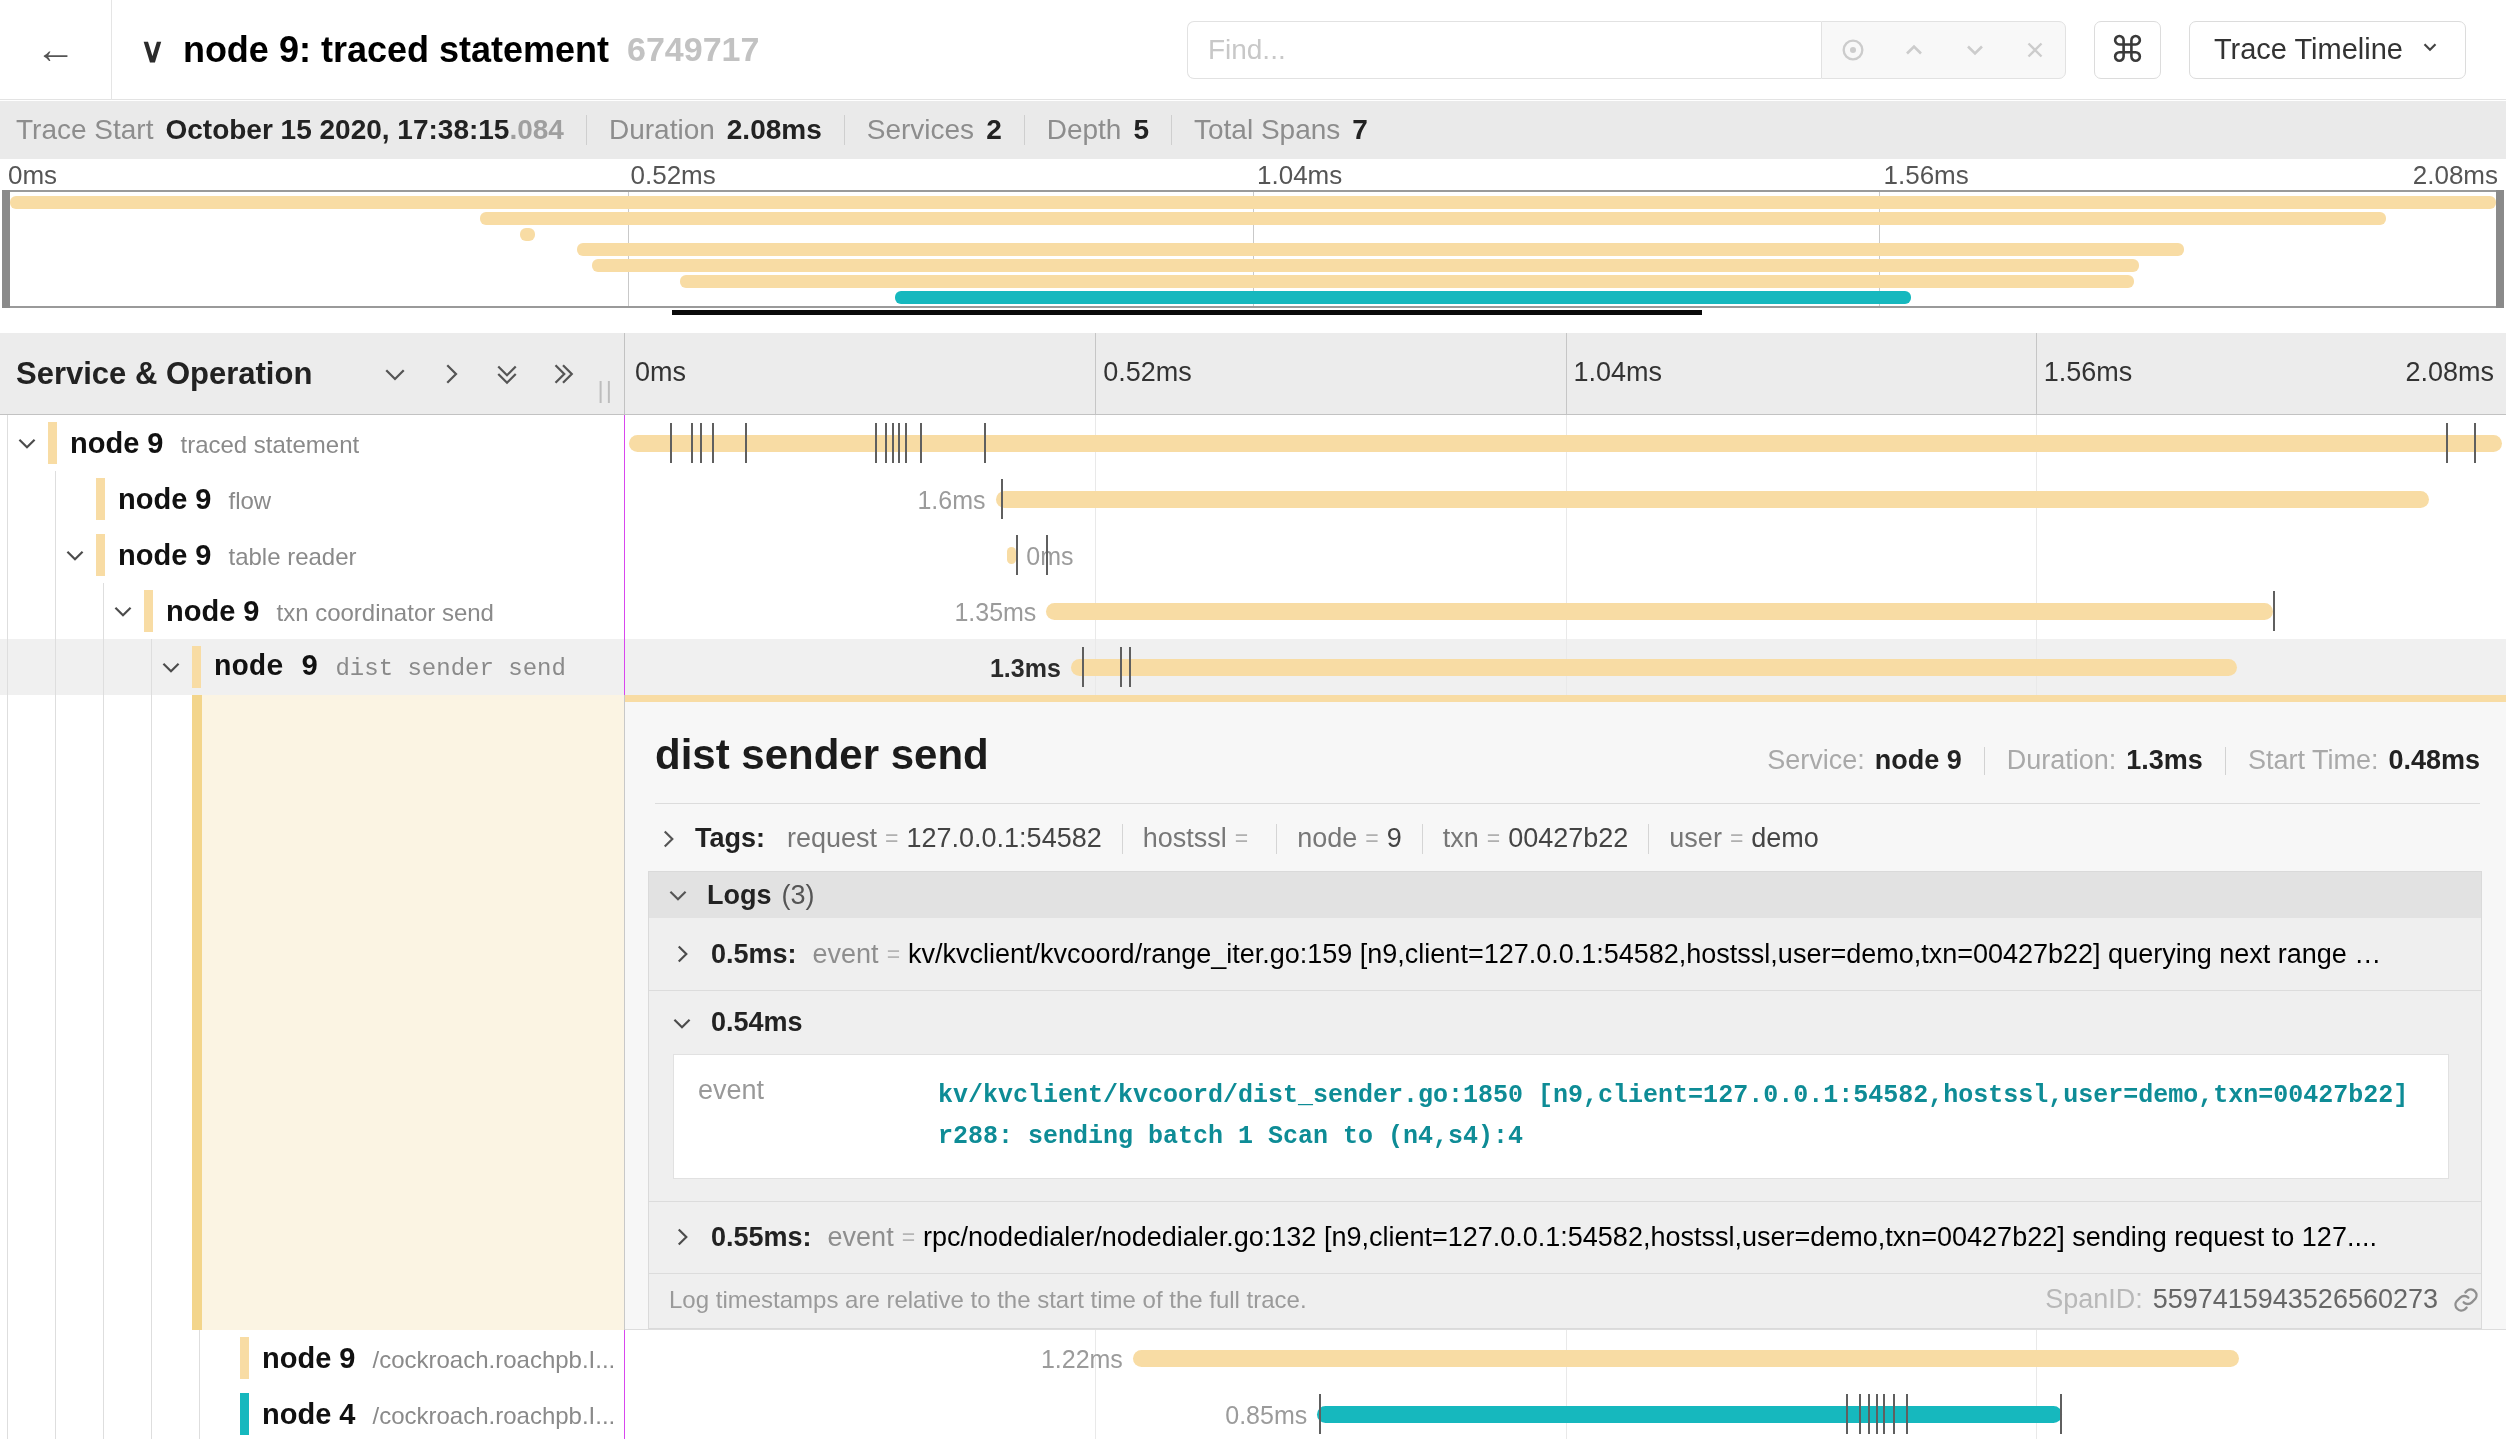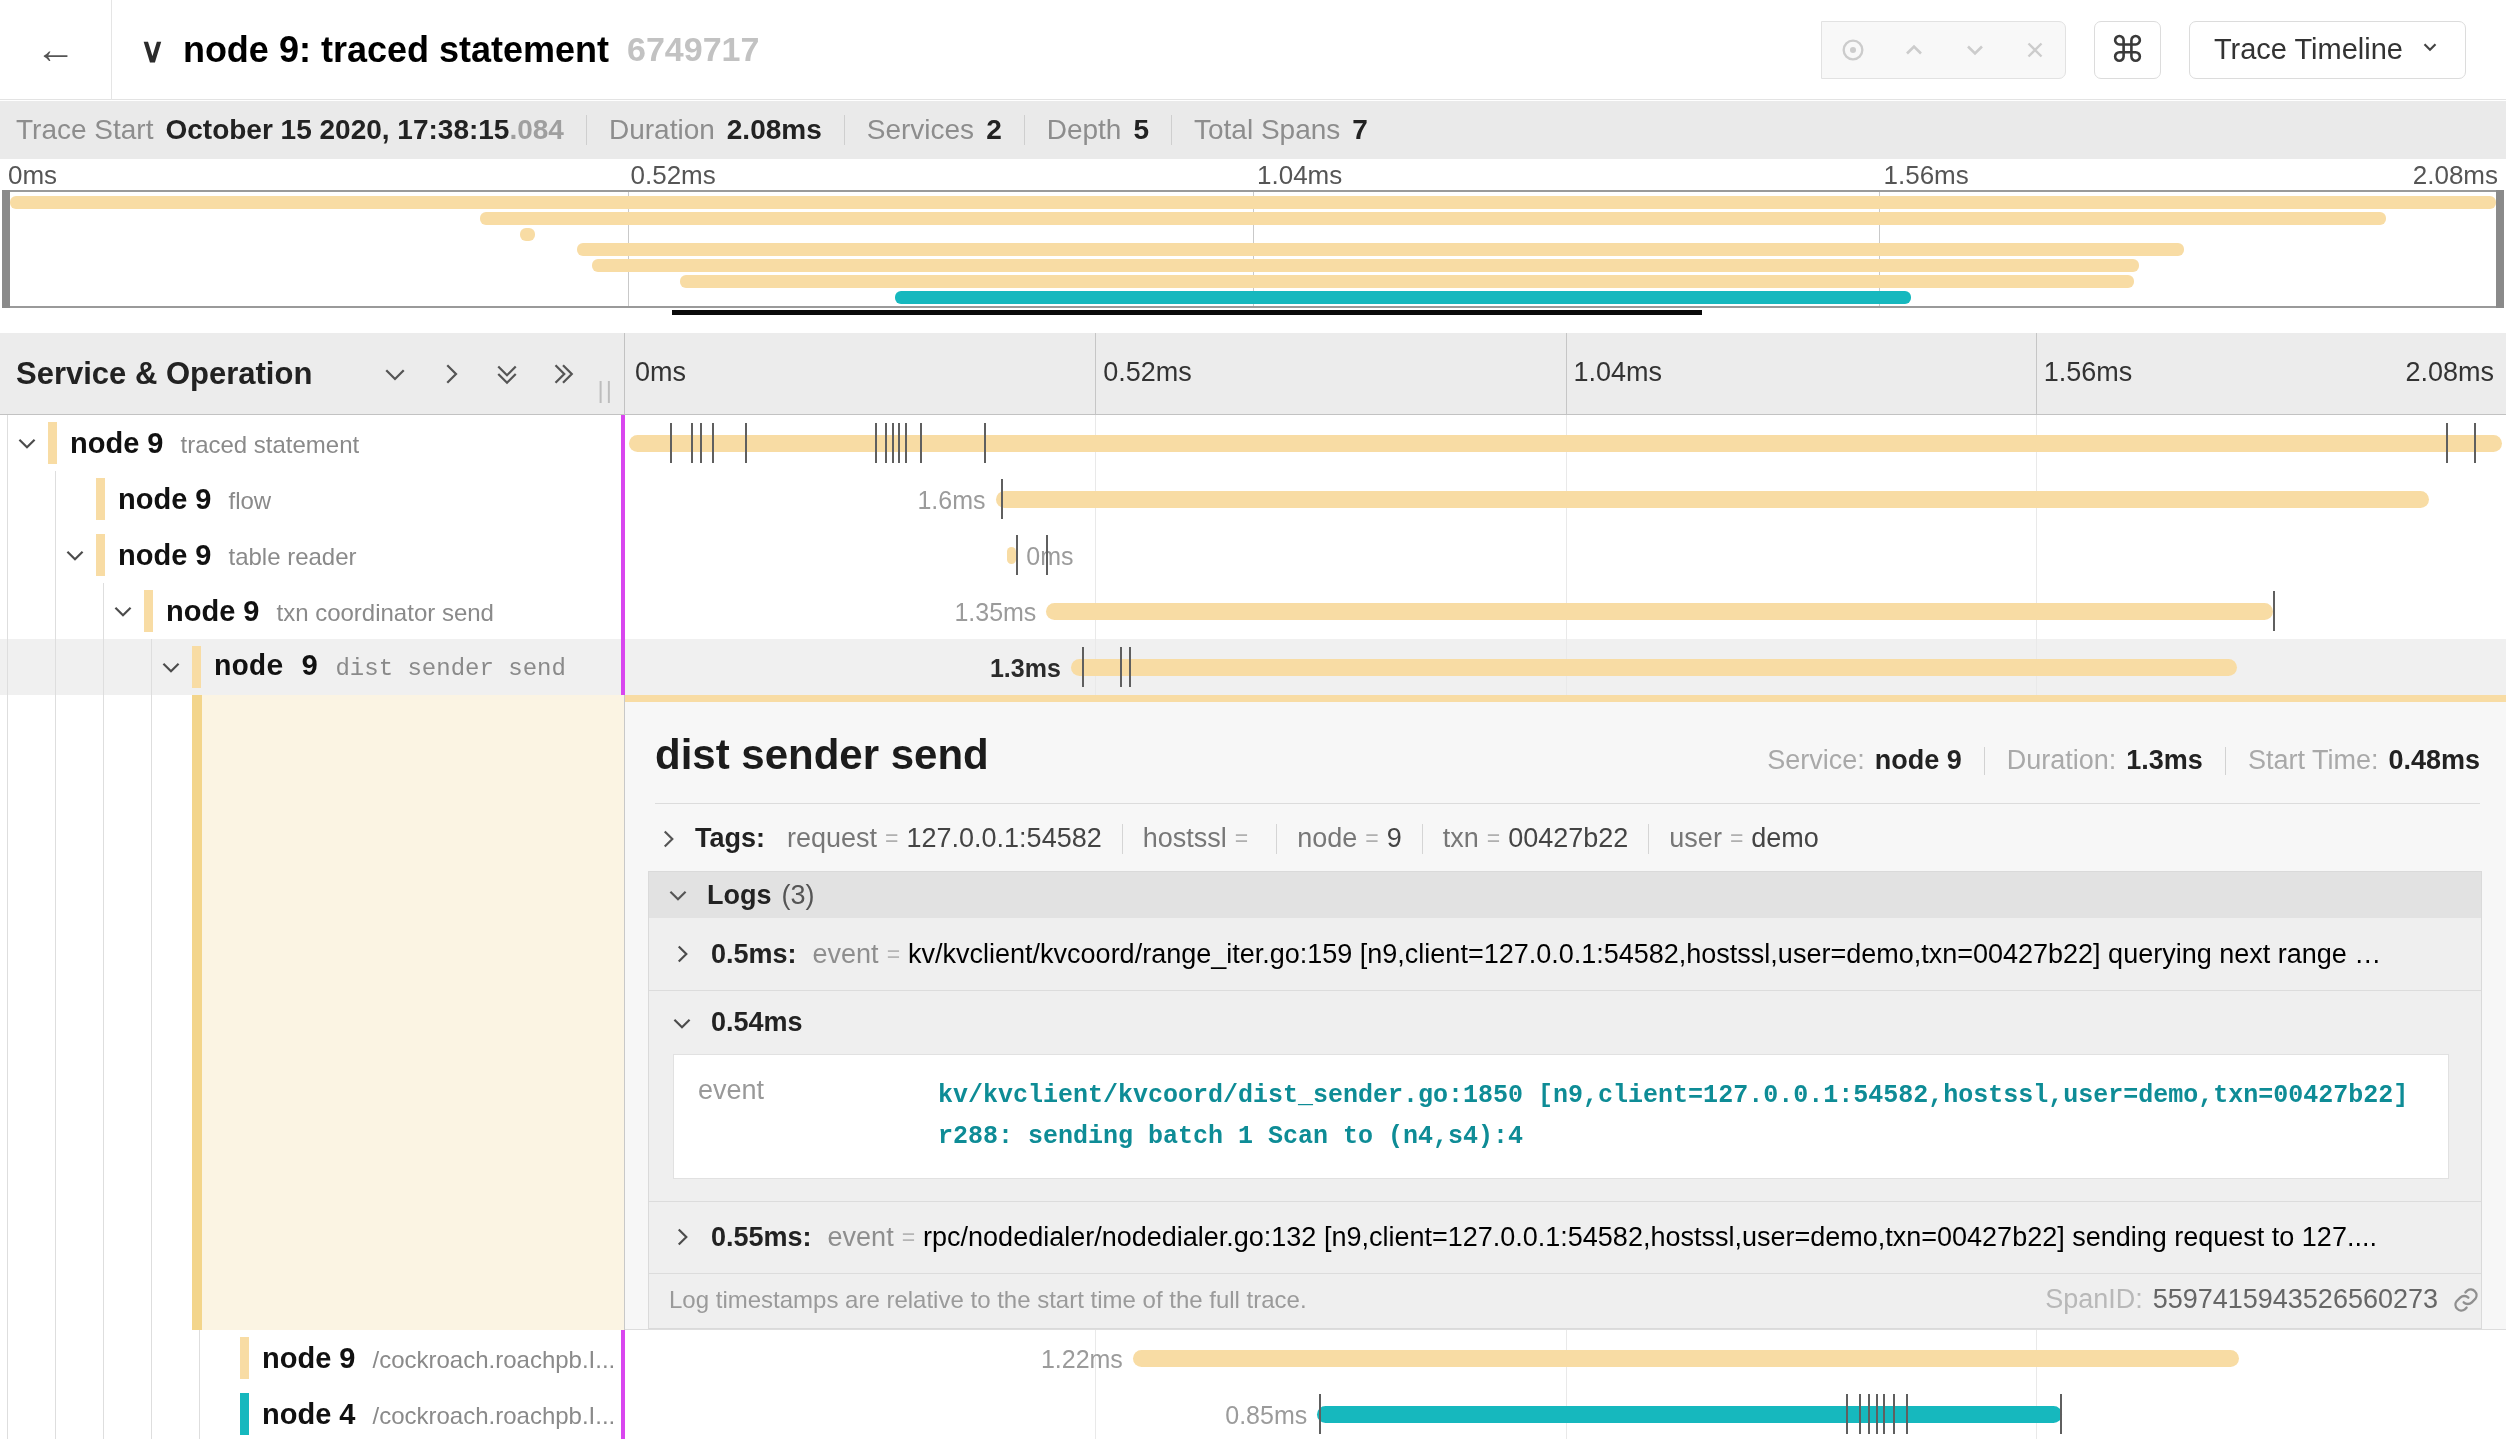--- a/index.html
+++ b/index.html
@@ -64,21 +64,21 @@
   .gh-grip { position:absolute; right:10px; bottom:10px; color:#bdbdbd; font-size:24px;
     letter-spacing:2px; cursor:col-resize; }
   .gh-right { flex:1; position:relative; font-size:27px; color:#333; }
   .gh-right .lbl { position:absolute; top:24px; }
   .vgrid { position:absolute; top:0; bottom:0; width:1px; background:#c6c6c6; }
 
   
   .rows { position:absolute; left:0; right:0; }
   .span-row { position:relative; height:56px; display:flex; cursor:pointer; }
   .span-row.sel { background:#f0f0f0; }
-  .name-col { width:625px; position:relative; border-right:4px solid #d946ef; height:100%;text-align:center; }
+  .name-col { width:625px; position:relative; border-right:1px solid #d946ef; height:100%;text-align:center; }
   .guide { position:absolute; top:0; bottom:0; width:1px; background:#dedede; }
   .row-chev { position:absolute; width:34px; height:34px; top:11px; display:flex;
     align-items:center; justify-content:center; color:#4c4c4c; }
   .color-bar { position:absolute; top:7px; width:9px; height:42px; }
   .svc-name { position:absolute; top:12px; font-size:29px; font-weight:bold; color:#111; white-space:nowrap; }
   .op-name { font-size:24px; font-weight:normal; color:#8a8a8a; margin-left:17px; }
   .tl-col { flex:1; position:relative; height:100%; }
   .tl-grid { position:absolute; top:0; bottom:0; width:1px; background:#e9e9e9; }
   .span-bar { position:absolute; top:20px; height:17px; border-radius:9px; }
   .dur-lbl { position:absolute; top:15px; font-size:25px; color:#9b9b9b; white-space:nowrap; }
@@ -146,20 +146,21 @@
     <div class="back-btn">
       <span>←</span>
     </div>
     <div class="title-wrap">
       <span class="title-chev">∨</span>
       <span class="trace-title">node 9: traced statement</span>
       <span class="trace-id">6749717</span>
     </div>
     <div class="top-right">
       <div class="find-group">
+        <input class="find-input" placeholder="Find..." style="">
         <div class="find-tools">
           <span class="t-icon">
             <svg width="28" height="28" viewBox="0 0 24 24">
                 <circle cx="12" cy="12" r="8" fill="none" stroke="#ccc" stroke-width="2"></circle>
                 <circle cx="12" cy="12" r="2.6" fill="#ccc"></circle>
               </svg>
           </span>
           <span class="t-icon">
             <svg width="28" height="28" viewBox="0 0 24 24">
                 <path d="M6 15l6-6 6 6" fill="none" stroke="#ccc" stroke-width="2.2"></path>

